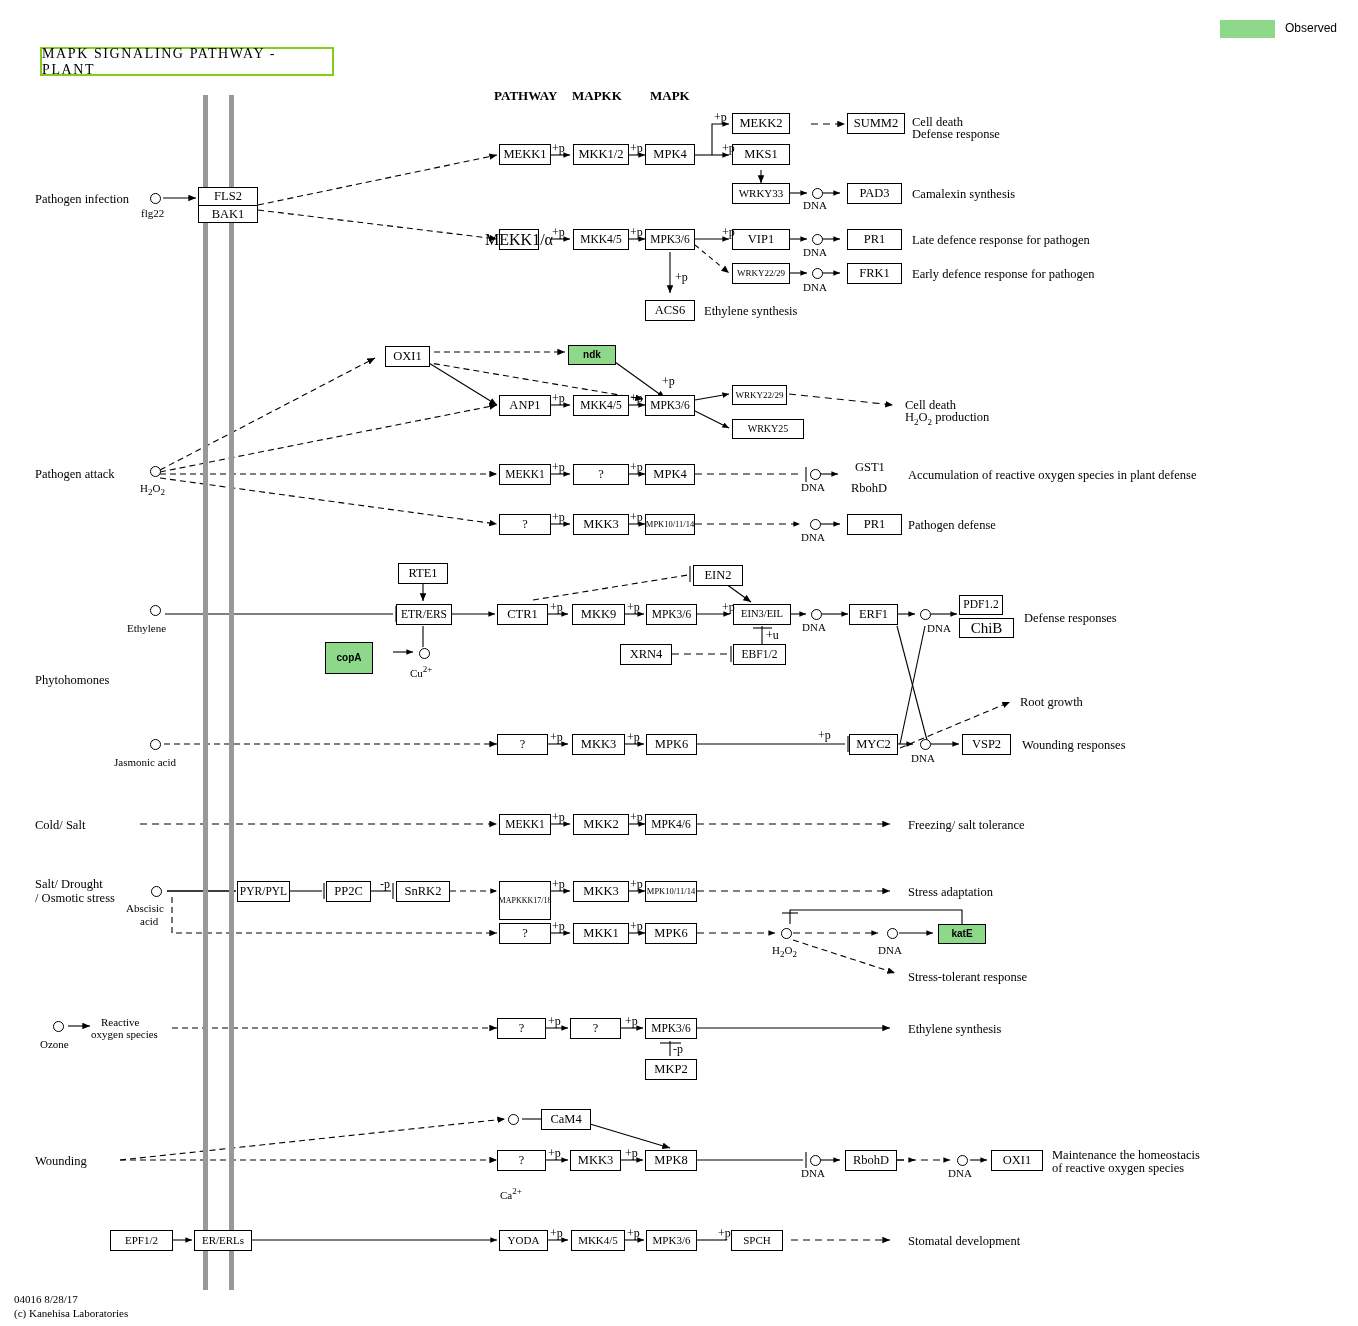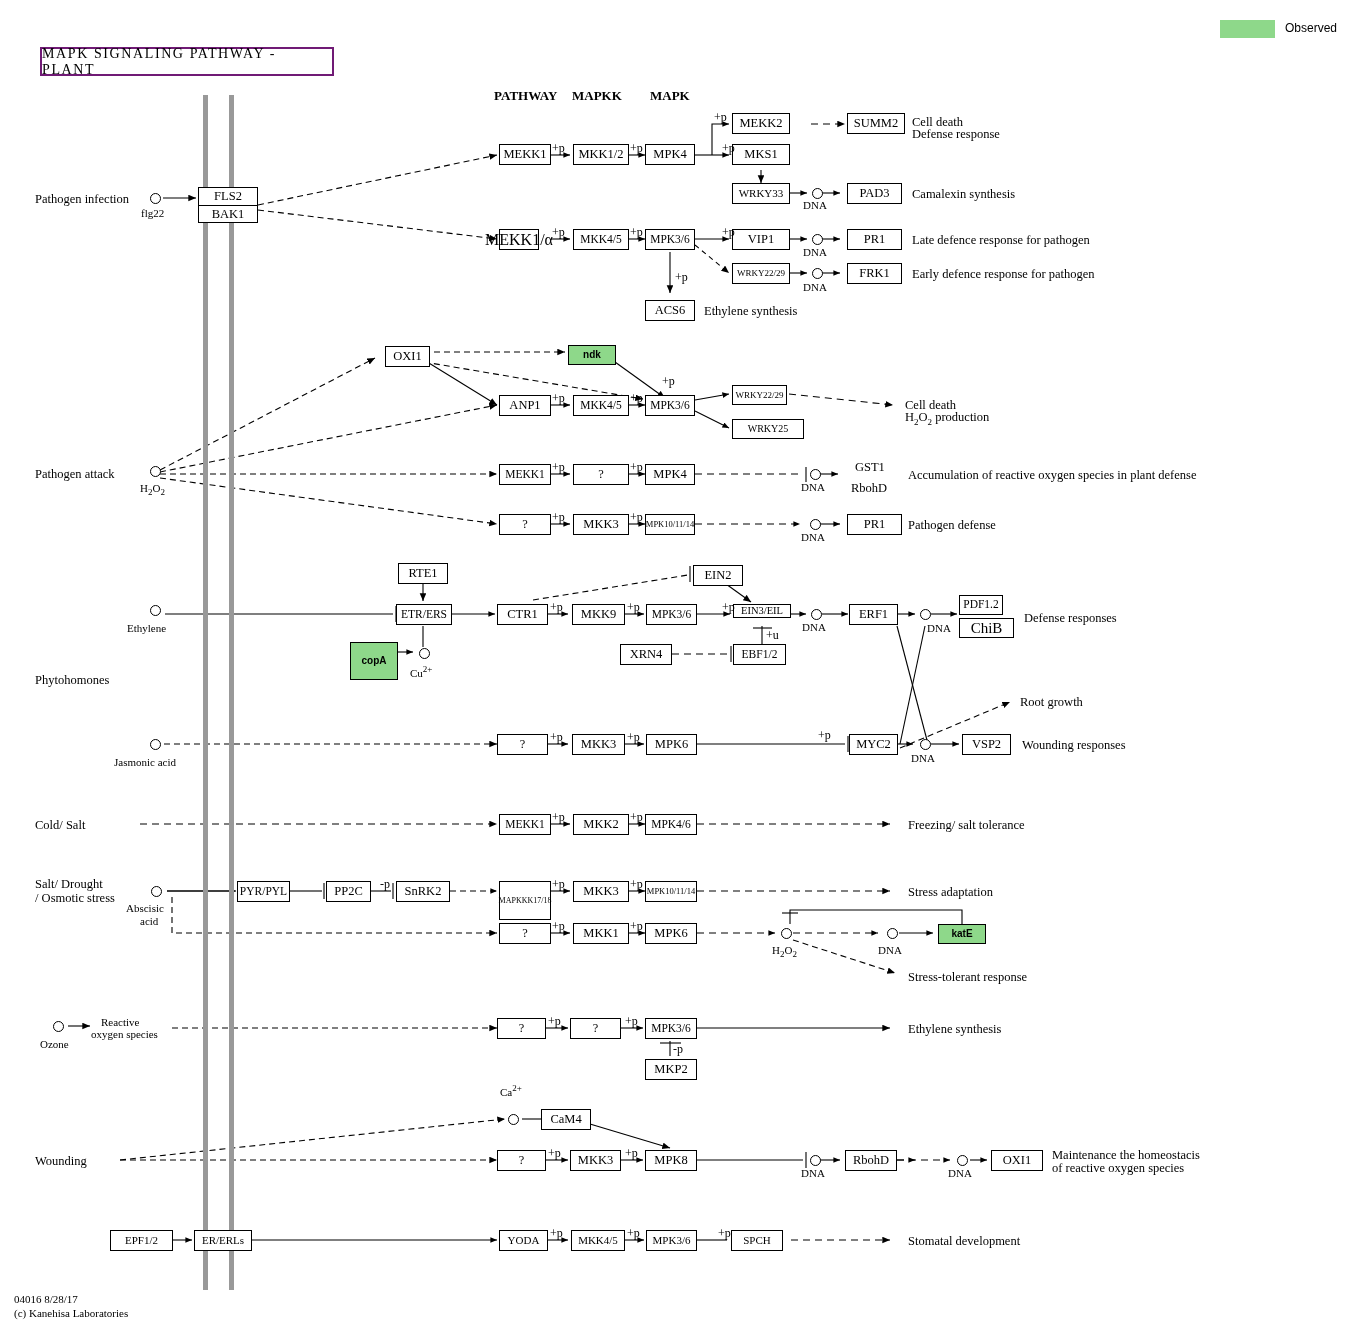--- a/index.html
+++ b/index.html
@@ -13,21 +13,21 @@
   .node.green{background:#8ed88a;border:1px solid #000;font-family:"Liberation Sans",sans-serif;font-size:10px;font-weight:bold;}
   .node.stack{flex-direction:column;padding:0;}
   .node.stack > div{flex:1;display:flex;align-items:center;justify-content:center;width:100%;}
   .node.stack > div + div{border-top:1px solid #000;}
   .lbl{position:absolute;font-size:12.5px;line-height:1.18;white-space:nowrap;z-index:4;}
   .lbl.sm{font-size:11px;}
   .lbl.ctr{text-align:center;}
   .colhdr{position:absolute;font-weight:bold;font-size:13px;
           font-family:"Liberation Serif","DejaVu Serif",serif;z-index:6;}
   .pmark{position:absolute;font-size:12px;z-index:7;background:transparent;}
-  #title{position:absolute;left:40px;top:47px;width:290px;height:25px;border:2px solid #701a75;
+  #title{position:absolute;left:40px;top:47px;width:290px;height:25px;border:2px solid #84cc16;
          display:flex;align-items:center;justify-content:center;letter-spacing:1.6px;
          font-size:14px;z-index:8;background:#fff;}
   .membrane{position:absolute;width:5px;background:#999;z-index:1;}
   #legend-sw{position:absolute;left:1220px;top:20px;width:55px;height:18px;background:#8ed88a;z-index:8;}
   #legend-tx{position:absolute;left:1285px;top:21px;font-family:"Liberation Sans",sans-serif;
              font-size:12px;z-index:8;}
   #footer{position:absolute;left:14px;top:1293px;font-size:11px;line-height:1.25;z-index:8;}
   .cpd{position:absolute;width:9px;height:9px;border:1.4px solid #000;border-radius:50%;
        background:#fff;z-index:6;}
   .sub{font-size:9px;vertical-align:sub;}
@@ -237,21 +237,21 @@
   <div class="lbl sm" style="left:114px;top:756px;">Jasmonic acid</div>
   <div class="lbl" style="left:35px;top:818px;">Cold/ Salt</div>
   <div class="lbl" style="left:35px;top:877px;">Salt/ Drought</div>
   <div class="lbl" style="left:35px;top:891px;">/ Osmotic stress</div>
   <div class="lbl sm" style="left:126px;top:902px;">Abscisic</div>
   <div class="lbl sm" style="left:140px;top:915px;">acid</div>
   <div class="lbl sm" style="left:40px;top:1038px;">Ozone</div>
   <div class="lbl sm ctr" style="left:101px;top:1016px;">Reactive</div>
   <div class="lbl sm ctr" style="left:91px;top:1028px;">oxygen species</div>
   <div class="lbl" style="left:35px;top:1154px;">Wounding</div>
-  <div class="lbl sm" style="left:500px;top:1083px;">Ca<span class="sup">2+</span></div>
+  <div class="lbl sm" style="left:500px;top:1186px;">Ca<span class="sup">2+</span></div>
   <div class="lbl sm" style="left:772px;top:944px;">H<span class="sub">2</span>O<span class="sub">2</span></div>
 
   <div class="lbl sm" style="left:803px;top:199px;">DNA</div>
   <div class="lbl sm" style="left:803px;top:246px;">DNA</div>
   <div class="lbl sm" style="left:803px;top:281px;">DNA</div>
   <div class="lbl sm" style="left:801px;top:481px;">DNA</div>
   <div class="lbl sm" style="left:801px;top:531px;">DNA</div>
   <div class="lbl sm" style="left:802px;top:621px;">DNA</div>
   <div class="lbl sm" style="left:927px;top:622px;">DNA</div>
   <div class="lbl sm" style="left:911px;top:752px;">DNA</div>
@@ -331,26 +331,26 @@
   <div class="node" style="left:499px;top:464px;width:52px;height:21px;font-size:11.5px;">MEKK1</div>
   <div class="node" style="left:573px;top:464px;width:56px;height:21px;">?</div>
   <div class="node" style="left:645px;top:464px;width:50px;height:21px;">MPK4</div>
   <div class="node" style="left:499px;top:514px;width:52px;height:21px;">?</div>
   <div class="node" style="left:573px;top:514px;width:56px;height:21px;">MKK3</div>
   <div class="node" style="left:645px;top:514px;width:50px;height:21px;font-size:8.5px;">MPK10/11/14</div>
   <div class="node" style="left:847px;top:514px;width:55px;height:21px;">PR1</div>
 
   <div class="node" style="left:398px;top:563px;width:50px;height:21px;">RTE1</div>
   <div class="node" style="left:396px;top:604px;width:56px;height:21px;font-size:11.5px;">ETR/ERS</div>
-  <div class="node green" style="left:350px;top:642px;width:48px;height:38px;">copA</div>
+  <div class="node green" style="left:325px;top:642px;width:48px;height:32px;">copA</div>
   <div class="node" style="left:497px;top:604px;width:51px;height:21px;">CTR1</div>
   <div class="node" style="left:572px;top:604px;width:53px;height:21px;">MKK9</div>
   <div class="node" style="left:646px;top:604px;width:51px;height:21px;font-size:11.5px;">MPK3/6</div>
   <div class="node" style="left:693px;top:565px;width:50px;height:21px;">EIN2</div>
-  <div class="node" style="left:733px;top:604px;width:58px;height:14px;font-size:10.5px;">EIN3/EIL</div>
+  <div class="node" style="left:733px;top:604px;width:58px;height:21px;font-size:10.5px;">EIN3/EIL</div>
   <div class="node" style="left:620px;top:644px;width:52px;height:21px;">XRN4</div>
   <div class="node" style="left:733px;top:644px;width:53px;height:21px;font-size:11.5px;">EBF1/2</div>
   <div class="node" style="left:849px;top:604px;width:49px;height:21px;">ERF1</div>
   <div class="node" style="left:959px;top:595px;width:44px;height:20px;font-size:11.5px;">PDF1.2</div>
   <div class="node" style="left:959px;top:618px;width:55px;height:20px;font-size:15px;">ChiB</div>
 
   <div class="node" style="left:497px;top:734px;width:51px;height:21px;">?</div>
   <div class="node" style="left:572px;top:734px;width:53px;height:21px;">MKK3</div>
   <div class="node" style="left:646px;top:734px;width:51px;height:21px;">MPK6</div>
   <div class="node" style="left:849px;top:734px;width:49px;height:21px;">MYC2</div>

